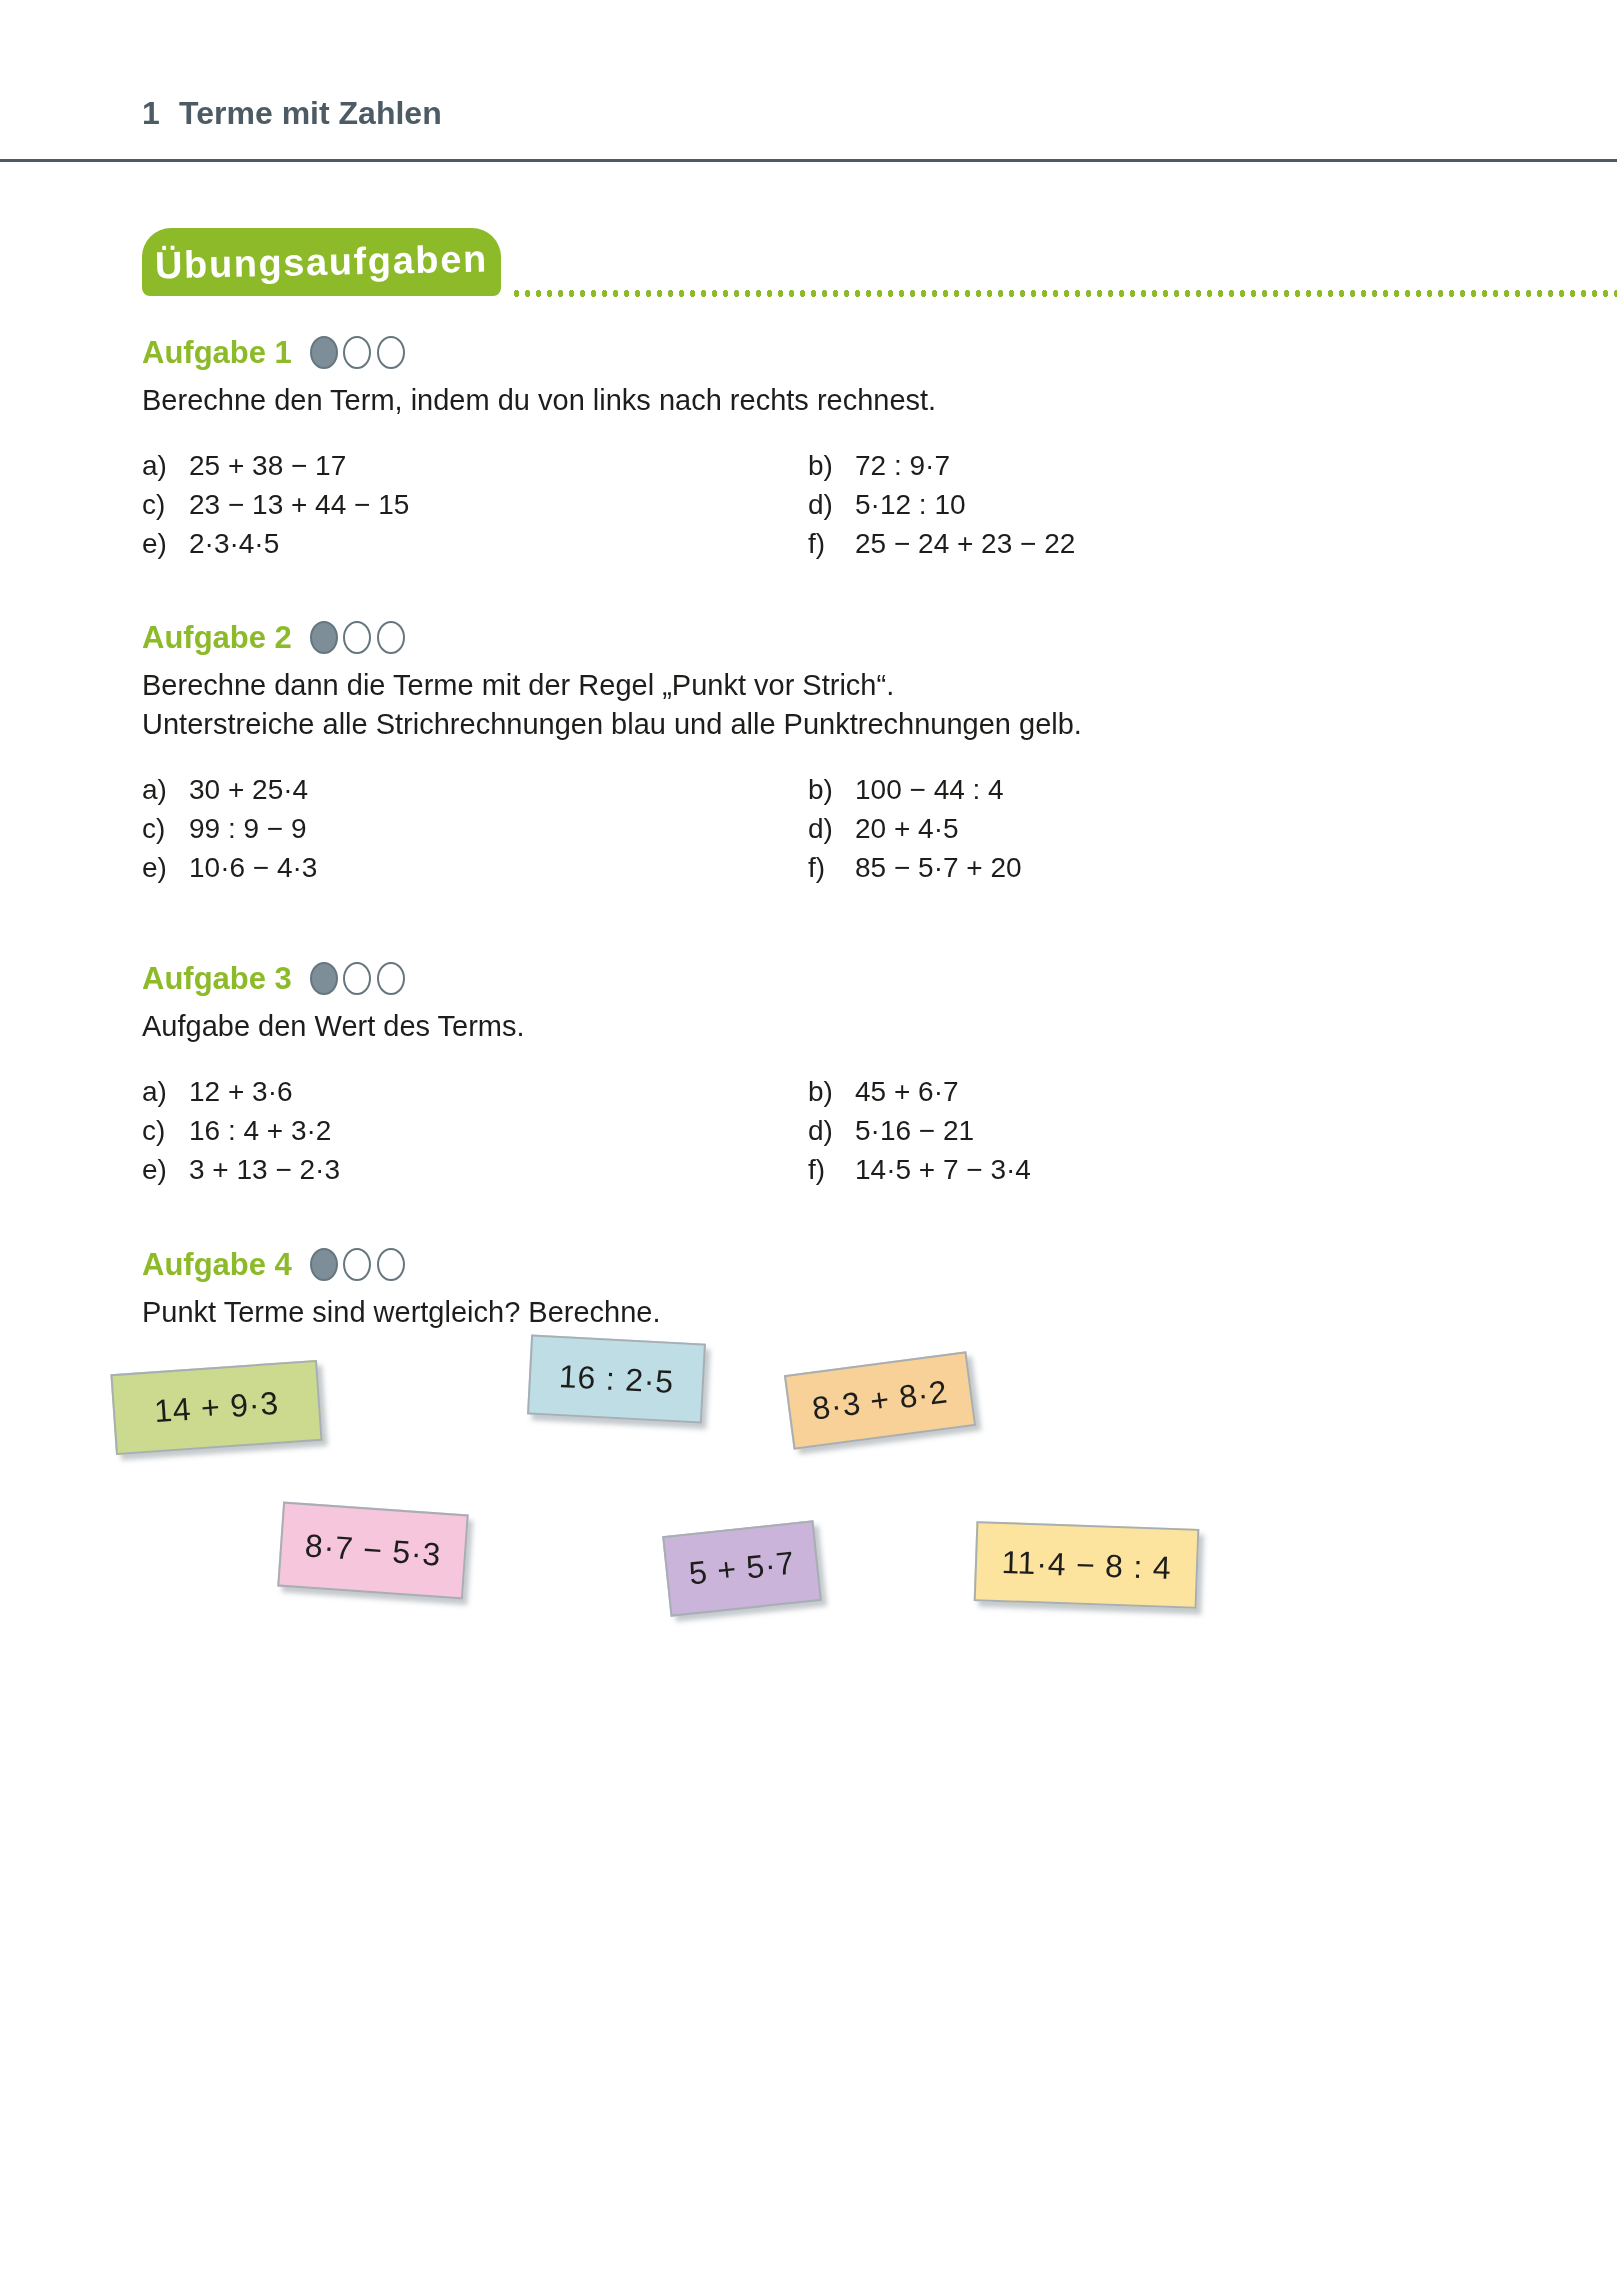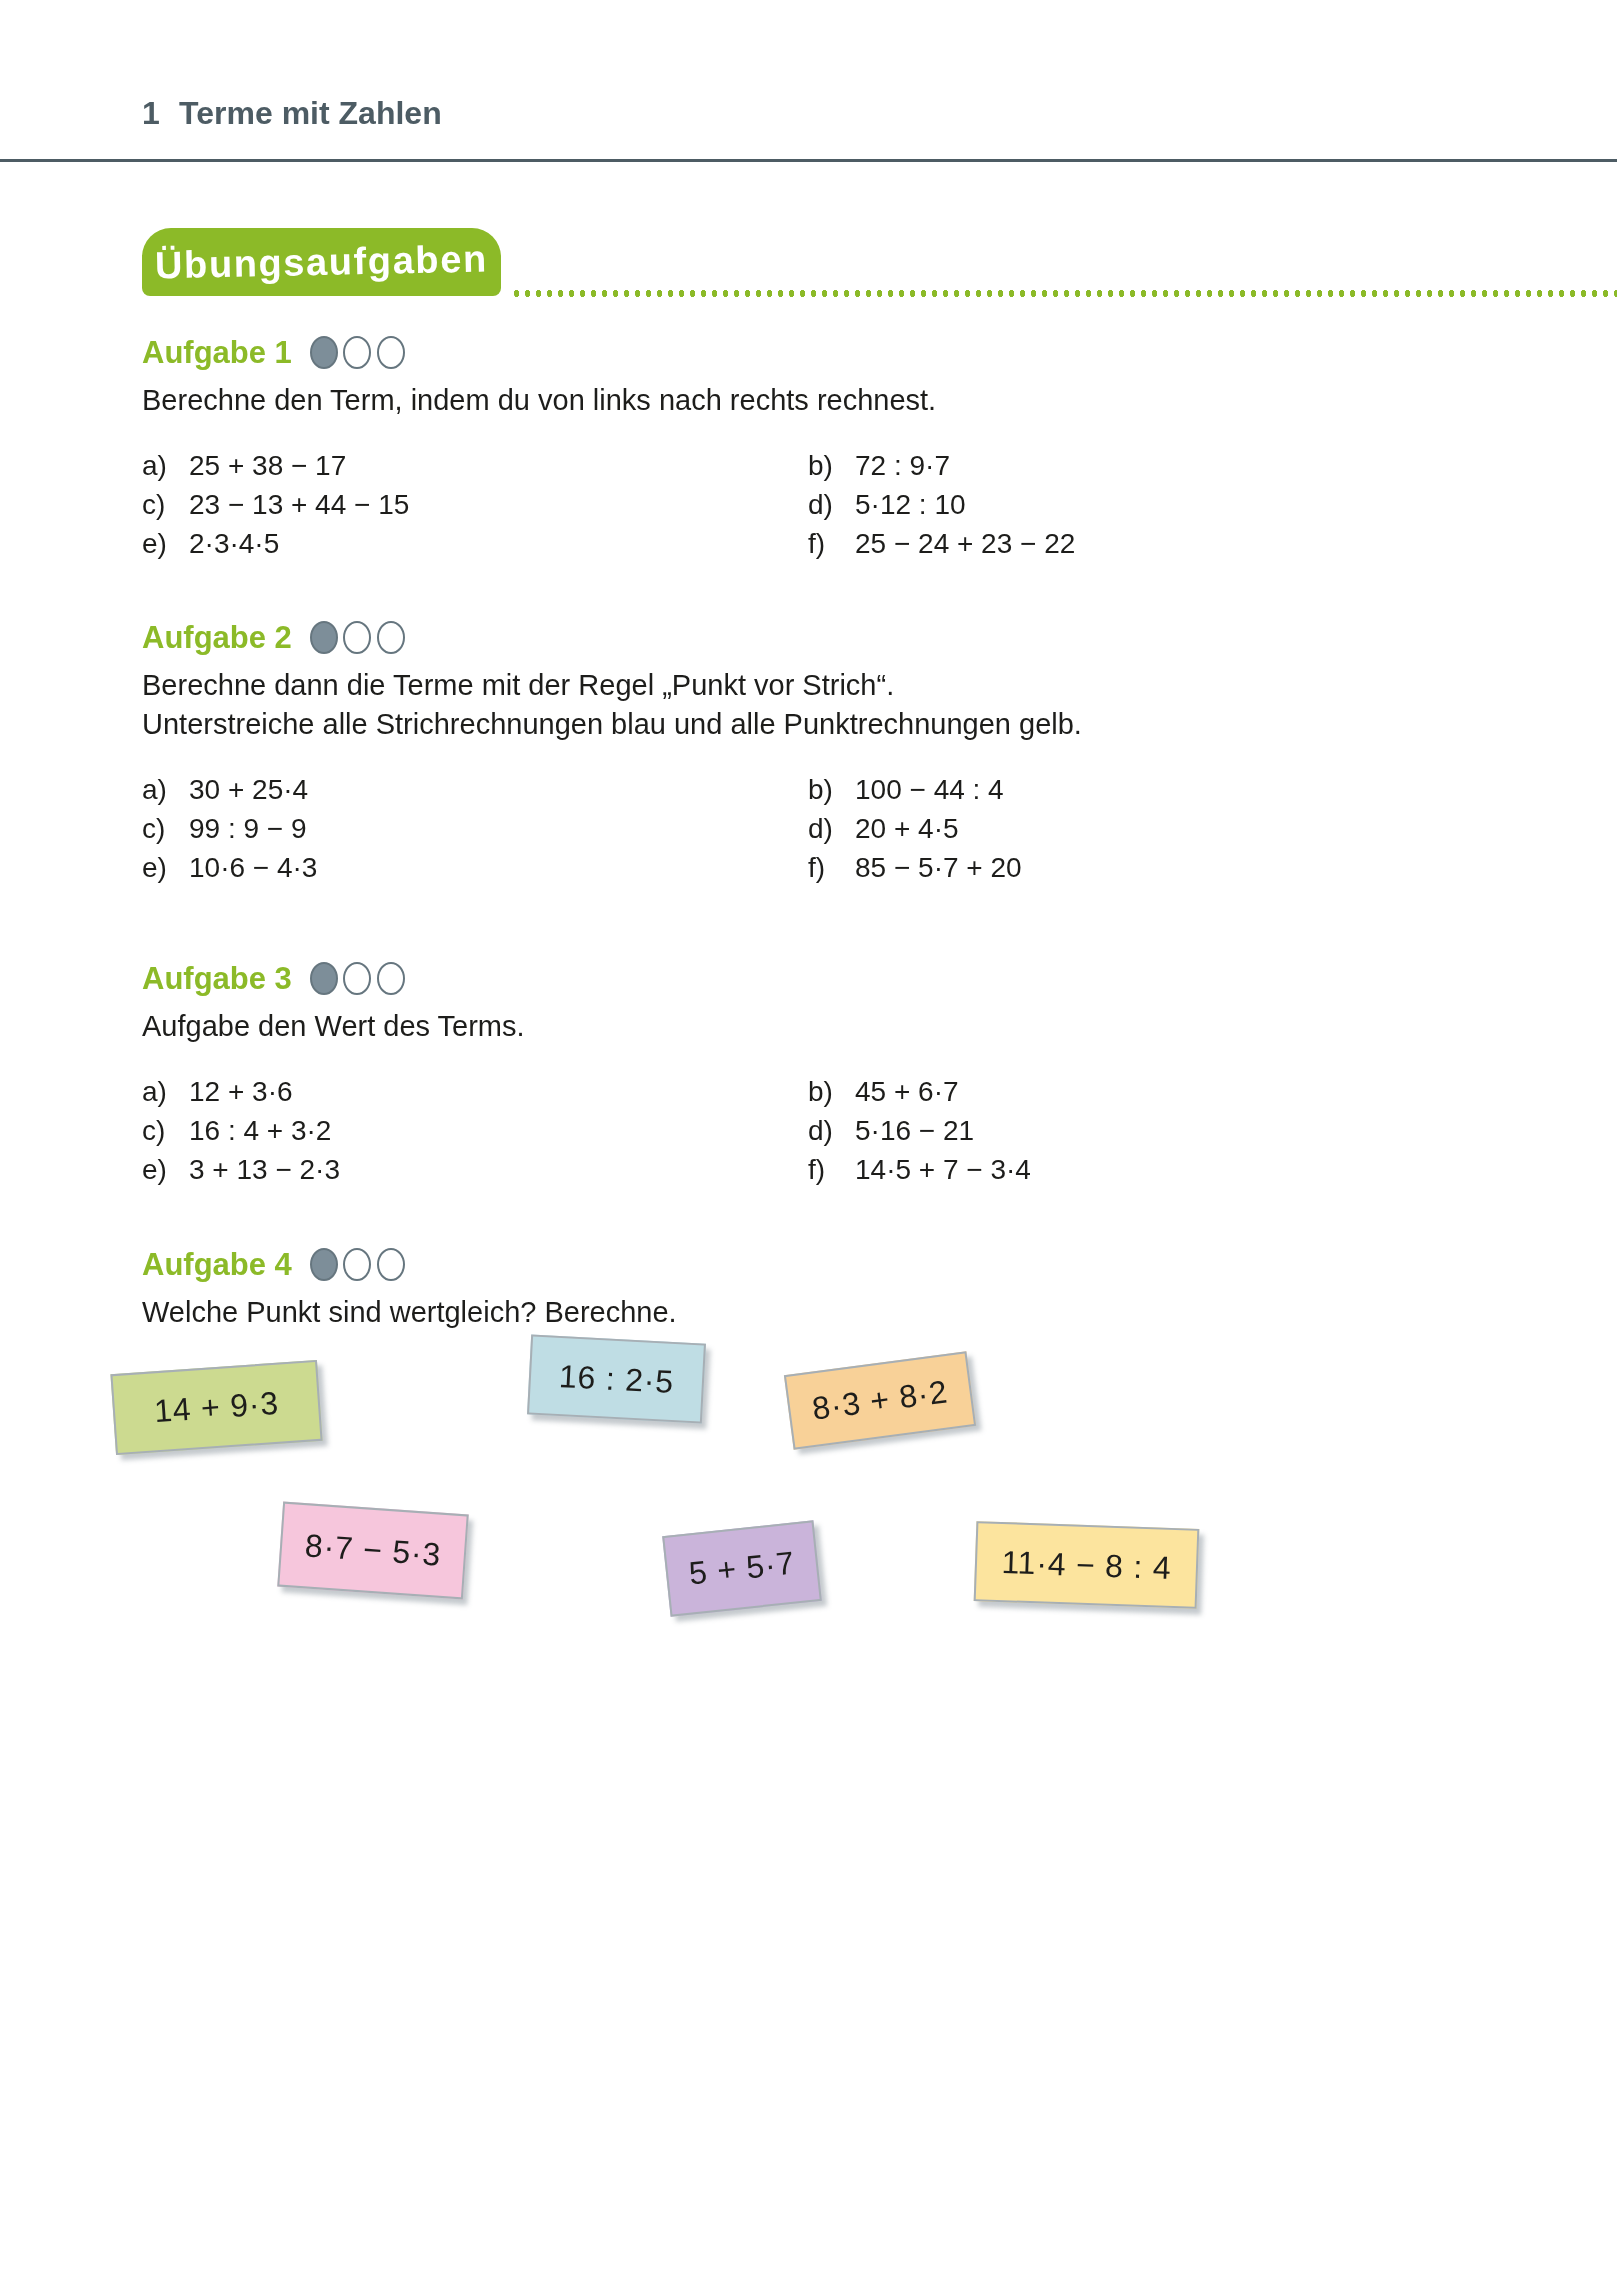--- a/index.html
+++ b/index.html
@@ -139,21 +139,21 @@
   <section class="task task-4">
     <div class="task-head">
       <h2 class="task-title">Aufgabe 4</h2>
       <span class="difficulty">
           <span class="dot filled"></span>
           <span class="dot"></span>
           <span class="dot"></span>
         </span>
     </div>
     <div class="task-instructions">
-        <p class="task-instruction">Welche Punkt sind wertgleich? Berechne.</p>
+        <p class="task-instruction">Punkt Terme sind wertgleich? Berechne.</p>
       </div>
     <div class="task-items"></div>
   </section>
 
   <div class="tile tile-1" style="background: rgb(204, 218, 144);">
       <span class="tile-text">14 + 9·3</span>
     </div>
   <div class="tile tile-2" style="background: rgb(191, 221, 228);">
       <span class="tile-text">16 : 2·5</span>
     </div>

